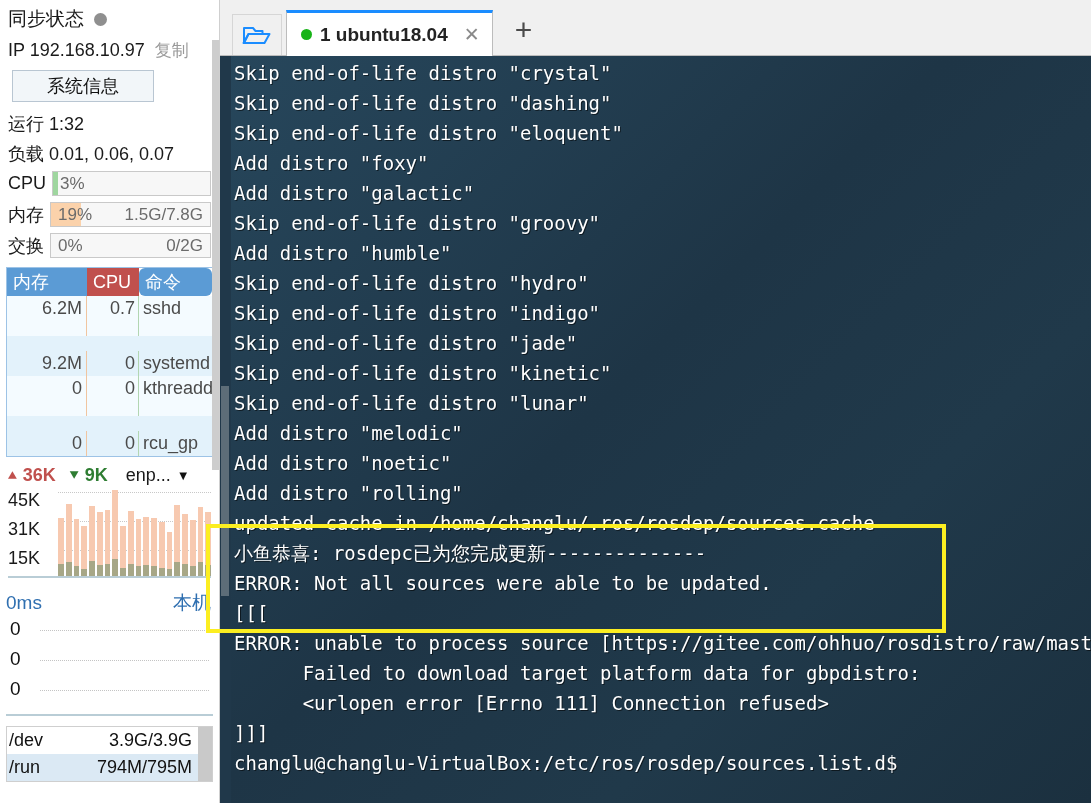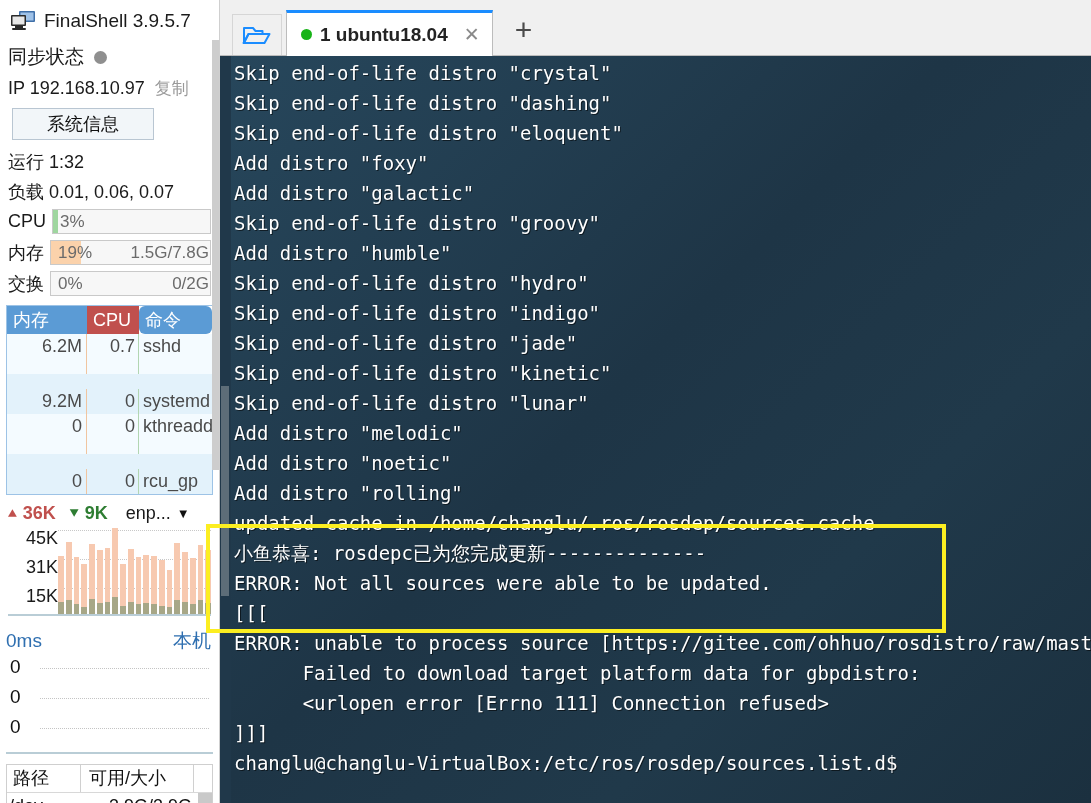--- a/index.html
+++ b/index.html
@@ -44,21 +44,21 @@
   .load-row { font-size: 18px; color:#1a1a1a; padding: 4px 0 2px 8px; }
 
   .meter-row { display: flex; align-items: center; padding: 3px 8px 3px 8px; gap: 6px; }
   .meter-name { font-size: 18px; color:#1a1a1a; white-space: nowrap; }
   .meter-bar {
     position: relative; flex: 1; height: 25px;
     border: 1px solid #c9c9c9; background: #f7f7f7; overflow: hidden;
   }
   .meter-fill { position: absolute; left: 0; top: 0; bottom: 0; }
   .meter-text-l { position: absolute; left: 7px; top: 2px; font-size: 17px; color: #6b6b6b; }
-  .meter-text-r { position: absolute; right: 1px; top: 2px; font-size: 17px; color: #6b6b6b; }
+  .meter-text-r { position: absolute; right: 7px; top: 2px; font-size: 17px; color: #6b6b6b; }
 
   
   .proc-table { margin: 6px 6px 0 6px; border: 1px solid #9dc3e6; }
   .proc-head { display: flex; height: 28px; }
   .proc-head div {
     color: #fff; font-size: 18px; line-height: 28px; padding-left:6px;
     background: #5b9bd5; overflow:hidden; white-space:nowrap;
   }
   .ph-mem { width: 80px; }
   .ph-cpu { width: 52px; background: #c0504d !important; }
@@ -73,21 +73,21 @@
   
   .net-head { display:flex; align-items:center; gap: 4px; padding: 8px 6px 2px 6px; }
   .net-up { color:#c0504d; font-size: 18px; font-weight: bold;}
   .net-down { color:#2e7d32; font-size: 18px; font-weight: bold;}
   .net-arrow { font-size: 16px; }
   .net-iface { margin-left: 14px; font-size: 18px; color:#1a1a1a; }
   .net-caret { font-size: 13px; color:#111; margin-left: 2px;}
 
   .net-chart { position: relative; height: 96px; margin: 0 6px; }
   .net-ylabels { position: absolute; left: 2px; top: 0; width: 48px; }
-  .net-ylabels div { font-size: 18px; color:#1a1a1a; height: 29px; line-height: 24px; margin-left: 18px;}
+  .net-ylabels div { font-size: 18px; color:#1a1a1a; height: 29px; line-height: 24px;}
   .net-bars { position: absolute; left: 52px; right: 2px; bottom: 8px; top: 2px;
               display: flex; align-items: flex-end; gap: 2px; }
   .nb { flex: 1; position: relative; }
   .nb .up { width: 100%; background: #f7c9b0; }
   .nb .dn { width: 100%; background: #a7a787; }
   .net-grid { position:absolute; left:52px; right:2px; top:0; bottom:8px; }
   .net-grid i { position: absolute; left:0; right:0; height:0;
                 border-top: 1px dotted #c8c8c8; display:block;}
   .net-baseline { position: absolute; left: 2px; right: 2px; bottom: 6px;
                   border-top: 2px solid #b9cdd6; }
@@ -154,33 +154,20 @@
     border: 4px solid #fcee21; pointer-events: none; z-index: 20;
   }
 </style>
 </head>
 <body>
 
 <div id="app">
 
   <div id="sidebar">
 
-    <div class="app-title-row">
-      <span class="app-logo">
-        <svg width="26" height="22" viewBox="0 0 26 22">
-          <rect x="9" y="1" width="16" height="11" rx="1" fill="#3f6fa8"></rect>
-          <rect x="10.5" y="2.5" width="13" height="8" fill="#9fc2e8"></rect>
-          <rect x="1" y="5" width="15" height="11" rx="1" fill="#2a2a2a"></rect>
-          <rect x="2.5" y="6.5" width="12" height="8" fill="#e8e8e8"></rect>
-          <rect x="5" y="16" width="8" height="2" fill="#2a2a2a"></rect>
-          <rect x="2" y="18" width="14" height="2" rx="1" fill="#2a2a2a"></rect>
-        </svg>
-      </span>
-      <span class="app-title">FinalShell 3.9.5.7</span>
-    </div>
 
     <div class="sync-row">
       <span class="sync-label">同步状态</span>
       <span class="sync-dot"></span>
     </div>
 
     <div class="ip-row">
       <span class="ip-text">IP 192.168.10.97</span>
       <span class="ip-copy">复制</span>
     </div>
@@ -359,25 +346,20 @@
     <div class="lat-chart">
       <span class="zero" style="top:2px;">0</span>
       <span class="zero" style="top:32px;">0</span>
       <span class="zero" style="top:62px;">0</span>
       <span class="gl" style="top:14px;"></span>
       <span class="gl" style="top:44px;"></span>
       <span class="gl" style="top:74px;"></span>
     </div>
 
     <div class="disk-table">
-      <div class="disk-head">
-        <div class="dh-path">路径</div>
-        <div class="dh-size">可用/大小</div>
-        <div class="dh-pad"></div>
-      </div>
       <div class="disk-row">
         <div class="dr-path">/dev</div>
         <div class="dr-size">3.9G/3.9G</div>
         <div class="dr-pad"></div>
       </div>
       <div class="disk-row alt">
         <div class="dr-path">/run</div>
         <div class="dr-size">794M/795M</div>
         <div class="dr-pad"></div>
       </div>

